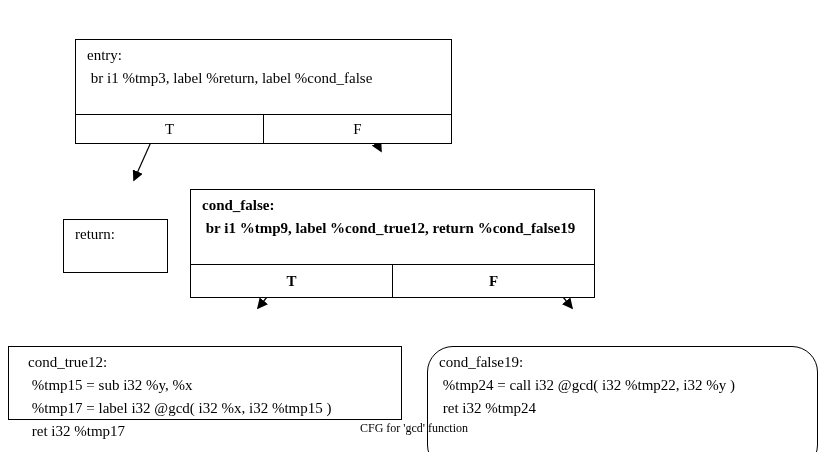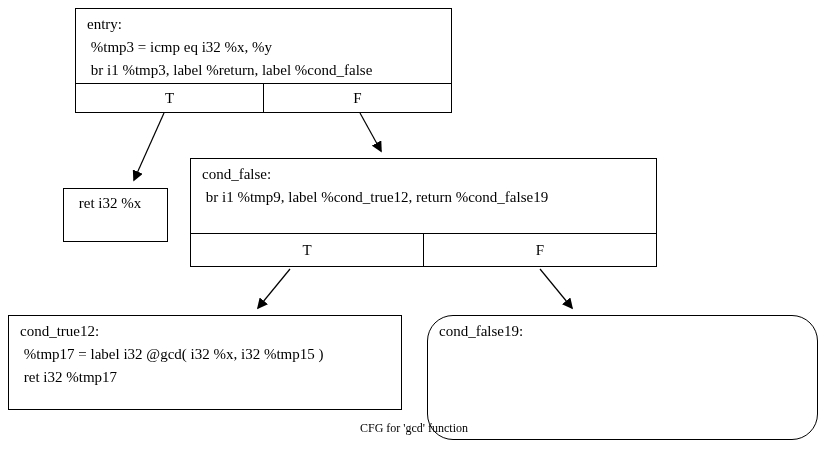--- a/index.html
+++ b/index.html
@@ -14,20 +14,21 @@
     background: #ffffff;
     font-family: "Liberation Serif", "DejaVu Serif", serif;
     color: #000000;
     overflow: hidden;
   }
   .node {
     position: absolute;
     box-sizing: border-box;
     border: 1.5px solid #000000;
     background: #ffffff;
+    margin-top: 31px;
   }
   .node .body {
     box-sizing: border-box;
     padding: 4px 10px 0 11px;
   }
   .node .line {
     white-space: pre;
     font-size: 15px;
     line-height: 23px;
   }
@@ -41,24 +42,24 @@
     font-size: 15px;
   }
   .branch-cell + .branch-cell {
     border-left: 1.5px solid #000000;
   }
   #entry-node        { left: 75px;  top: 8px;   width: 377px; }
   #entry-node .body  { height: 74px; }
   #entry-node .branch-cell { line-height: 28px; height: 28px; }
   #return-node       { left: 63px;  top: 188px; width: 105px; height: 54px; }
   #return-node .body { padding-top: 3px; }
-  #condfalse-node        { left: 190px; top: 158px; width: 467px; }
+  #condfalse-node        { left: 190px; top: 158px; width: 405px; font-weight: bold; }
   #condfalse-node .body  { height: 74px; }
   #condfalse-node .branch-cell { line-height: 32px; height: 32px; }
-  #condtrue12-node   { left: 8px;   top: 315px; width: 394px; height: 95px; }
+  #condtrue12-node   { left: 8px;   top: 315px; width: 394px; height: 74px; padding-left: 8px; }
   #condfalse19-node  { left: 427px; top: 315px; width: 391px; height: 125px; border-radius: 26px; }
   #edge-layer {
     position: absolute;
     left: 0; top: 0;
     width: 828px;
     height: 452px;
     pointer-events: none;
   }
   #edge-layer line {
     stroke: #000000;
@@ -86,55 +87,57 @@
     </defs>
     <line x1="164" y1="113" x2="134" y2="180" marker-end="url(#arrowhead)"></line>
     <line x1="360" y1="113" x2="381" y2="151" marker-end="url(#arrowhead)"></line>
     <line x1="290" y1="269" x2="258" y2="308" marker-end="url(#arrowhead)"></line>
     <line x1="540" y1="269" x2="572" y2="308" marker-end="url(#arrowhead)"></line>
   </svg>
 
   <div class="node" id="entry-node">
     <div class="body">
       <div class="line">entry:</div>
-      <div class="line"> %tmp3 = icmp eq i32 %x, %y</div>
       <div class="line"> br i1 %tmp3, label %return, label %cond_false</div>
     </div>
     <div class="branches">
       <div class="branch-cell">T</div>
       <div class="branch-cell">F</div>
     </div>
   </div>
 
   <div class="node" id="return-node">
     <div class="body">
-      <div class="line"> ret i32 %x</div>
+      <div class="line">return:</div>
     </div>
   </div>
 
   <div class="node" id="condfalse-node">
     <div class="body">
       <div class="line">cond_false:</div>
       <div class="line"> br i1 %tmp9, label %cond_true12, return %cond_false19</div>
     </div>
     <div class="branches">
       <div class="branch-cell">T</div>
       <div class="branch-cell">F</div>
     </div>
   </div>
 
   <div class="node" id="condtrue12-node">
     <div class="body">
       <div class="line">cond_true12:</div>
+      <div class="line"> %tmp15 = sub i32 %y, %x</div>
       <div class="line"> %tmp17 = label i32 @gcd( i32 %x, i32 %tmp15 )</div>
       <div class="line"> ret i32 %tmp17</div>
     </div>
   </div>
 
   <div class="node" id="condfalse19-node">
     <div class="body">
       <div class="line">cond_false19:</div>
+      <div class="line"> %tmp24 = call i32 @gcd( i32 %tmp22, i32 %y )</div>
+      <div class="line"> ret i32 %tmp24</div>
     </div>
   </div>
 
   <div id="caption">CFG for 'gcd' function</div>
 
 </div>
 
 </body></html>

